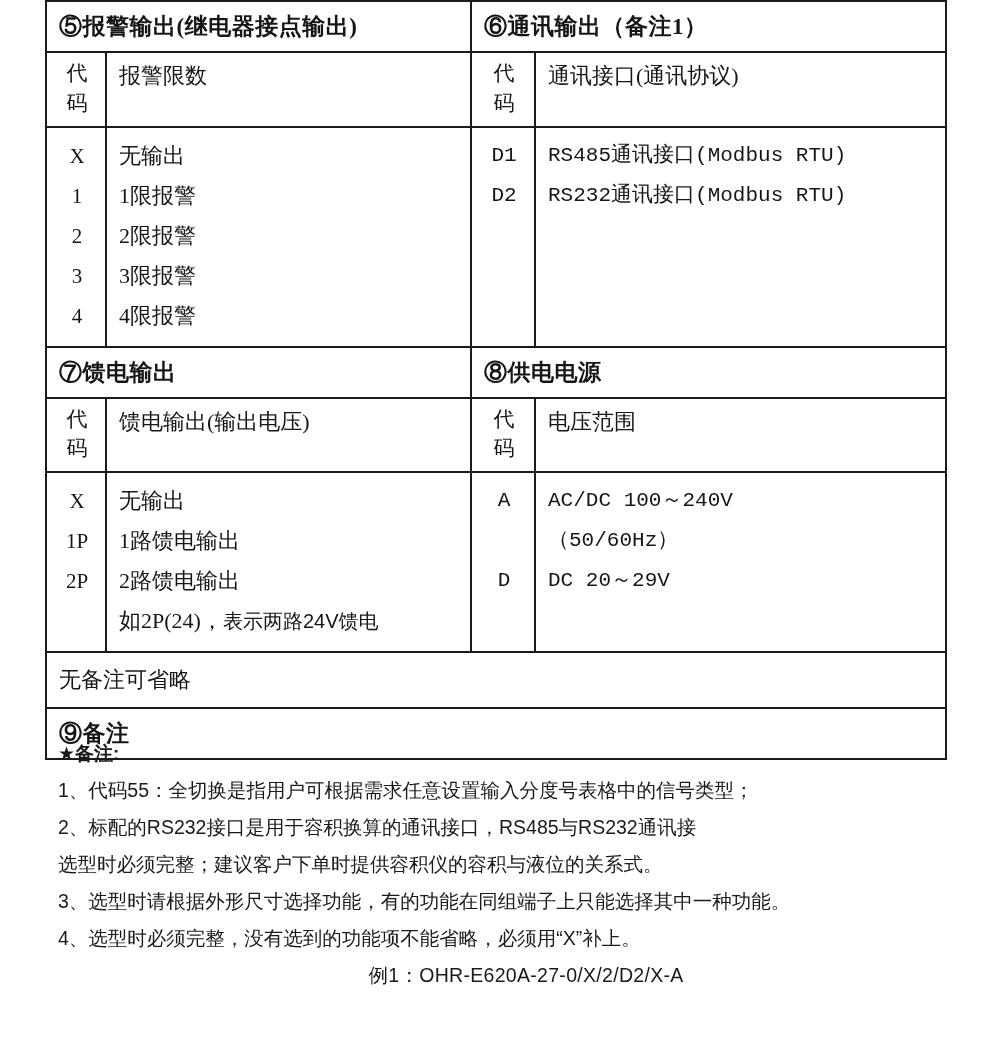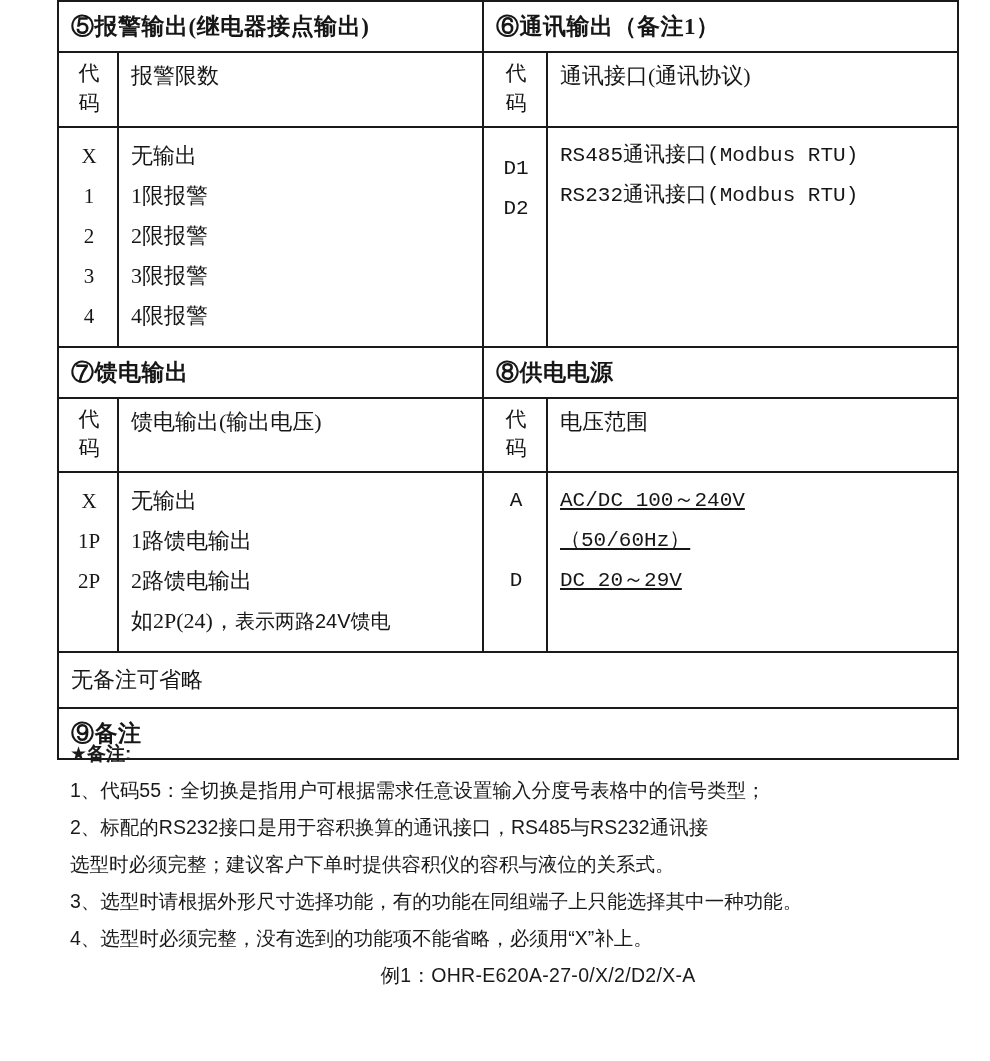--- a/index.html
+++ b/index.html
@@ -12,21 +12,20 @@
     height: 1061px;
     font-family: "Liberation Serif", "DejaVu Serif", serif;
     color: #161616;
     position: relative;
     overflow: hidden;
   }
   .page {
     width: 882px;
     height: 1061px;
     position: relative;
-    margin-left: 12px;
   }
 
   
   .spec-table {
     position: absolute;
     left: 45px;
     top: 0px;
     width: 900px;
     border-collapse: collapse;
     table-layout: fixed;
@@ -151,21 +150,21 @@
       <td>
         <div class="cellpad rowlist" style="padding-top:8px;padding-bottom:10px;">
           <div>无输出</div>
           <div>1限报警</div>
           <div>2限报警</div>
           <div>3限报警</div>
           <div>4限报警</div>
         </div>
       </td>
       <td>
-        <div class="cellpad codelist mono" style="padding-top:21px;">
+        <div class="cellpad codelist mono" style="padding-top:8px;">
           <div>D1</div>
           <div>D2</div>
         </div>
       </td>
       <td>
         <div class="cellpad rowlist mono" style="padding-top:8px;">
           <div>RS485通讯接口(Modbus RTU)</div>
           <div>RS232通讯接口(Modbus RTU)</div>
         </div>
       </td>
@@ -215,21 +214,21 @@
         </div>
       </td>
       <td>
         <div class="cellpad codelist mono" style="padding-top:8px;">
           <div>A</div>
           <div>&nbsp;</div>
           <div>D</div>
         </div>
       </td>
       <td>
-        <div class="cellpad rowlist mono" style="padding-top:8px;text-decoration:underline;">
+        <div class="cellpad rowlist mono" style="padding-top:8px;">
           <div>AC/DC 100～240V</div>
           <div>（50/60Hz）</div>
           <div>DC 20～29V</div>
         </div>
       </td>
     </tr>
 
     <tr>
       <td colspan="4">
         <div class="cellpad subhdr" style="padding-top:11px;padding-bottom:12px;">无备注可省略</div>

